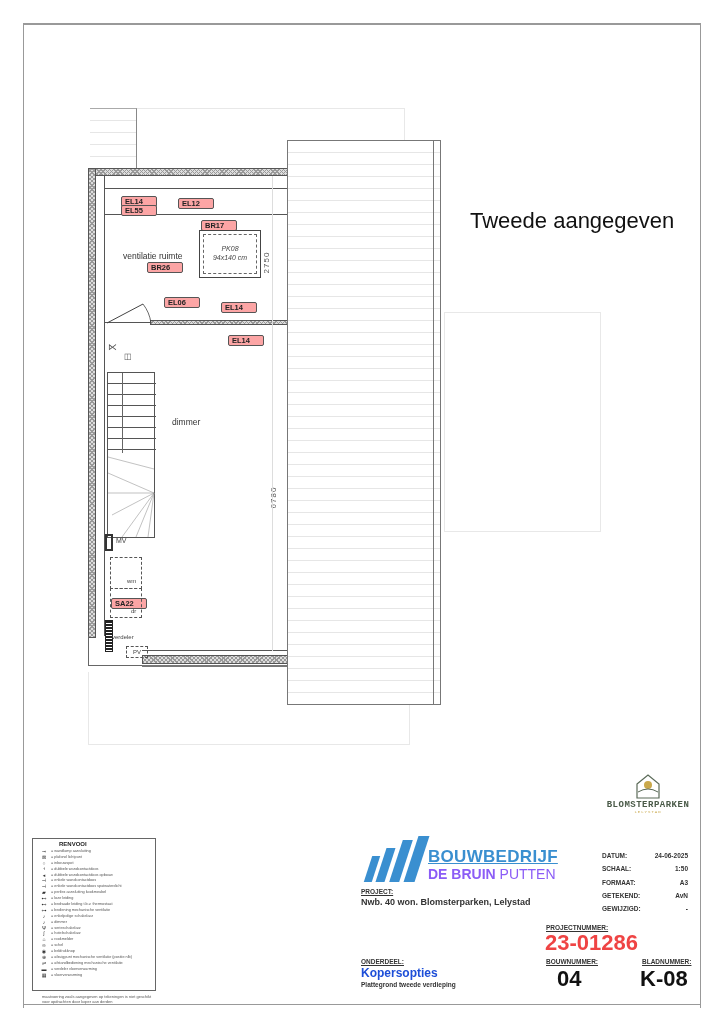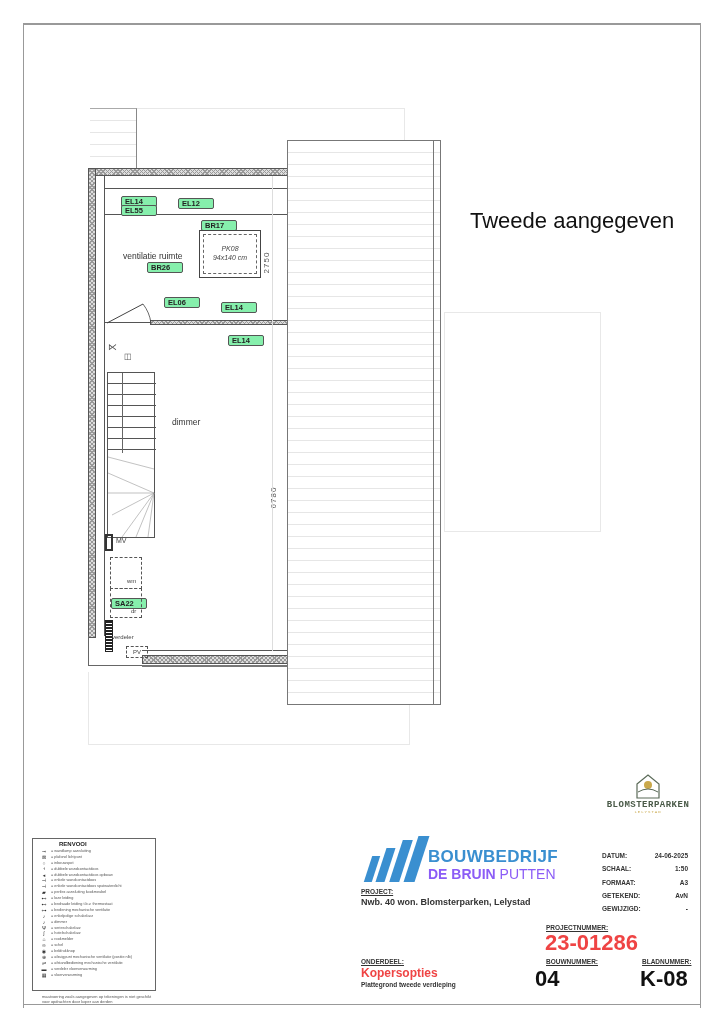--- a/index.html
+++ b/index.html
@@ -3,21 +3,21 @@
 <meta charset="utf-8">
 <style>
   html,body{margin:0;padding:0;background:#fff;}
   body{width:720px;height:1021px;position:relative;overflow:hidden;font-family:"Liberation Sans",sans-serif;color:#222;}
   .abs{position:absolute;}
   .frame{left:23px;top:23px;width:678px;height:985px;border-top:2px solid #999;border-left:1px solid #999;border-right:1px solid #999;box-sizing:border-box;}
   .ghost{border:1px solid #e8e8e8;}
   .hatch{background-color:#ddd;background-image:repeating-linear-gradient(45deg,#999 0 1px,transparent 1px 3px),repeating-linear-gradient(-45deg,#999 0 1px,transparent 1px 3px);}
   .roof{left:287px;top:140px;width:154px;height:565px;border:1px solid #777;box-sizing:border-box;background:repeating-linear-gradient(180deg,#fff 0 11px,#e6e6e6 11px 12px);}
   .roof-edge{left:433px;top:140px;width:8px;height:565px;border-left:1px solid #777;box-sizing:border-box;}
-  .tag{position:absolute;border:1px solid #555;border-radius:2px;font-size:7.5px;font-weight:bold;padding:0 3px;line-height:9px;background:#86efac;width:28px;}
+  .tag{position:absolute;border:1px solid #555;border-radius:2px;font-size:7.5px;font-weight:bold;padding:0 3px;line-height:9px;background:#fca5a5;width:28px;}
   .room{position:absolute;font-size:8.5px;color:#333;}
   .dim{position:absolute;font-size:8px;color:#555;transform:rotate(-90deg);transform-origin:center;letter-spacing:1px;}
   .wall-h{position:absolute;height:5px;}
   .wall-v{position:absolute;width:5px;}
   .thin{position:absolute;background:#555;}
   .stair-step{position:absolute;left:0;width:48px;height:1px;background:#555;}
   .legend{left:32px;top:838px;width:124px;height:153px;border:1px solid #666;box-sizing:border-box;padding:2px 4px;}
   .legend h4{margin:0 0 1px 22px;font-size:6px;font-weight:bold;}
   .legend-row{display:flex;align-items:center;height:5.9px;font-size:3.8px;color:#555;white-space:nowrap;}
   .legend-row .sym{width:14px;text-align:center;font-size:5px;color:#333;}
@@ -221,36 +221,36 @@
   </svg>
   <div style="text-align:center;font-size:9px;font-weight:bold;color:#4a5a48;letter-spacing:0.5px;">BLOMSTERPARKEN</div>
   <div style="text-align:center;font-size:4px;color:#c9a84a;letter-spacing:1px;">LELYSTAD</div>
 </div>
 
 <div class="abs" style="left:362px;top:836px;width:200px;height:50px;">
   <div class="logo-bar" style="left:6px;top:20px;width:8px;height:26px;"></div>
   <div class="logo-bar" style="left:19px;top:12px;width:9px;height:34px;"></div>
   <div class="logo-bar" style="left:34px;top:4px;width:10px;height:42px;"></div>
   <div class="logo-bar" style="left:49px;top:0;width:11px;height:46px;"></div>
-  <div style="position:absolute;left:66px;top:11px;font-size:17px;font-weight:bold;color:#3a8fd0;letter-spacing:0.3px;">BOUWBEDRIJF</div>
+  <div style="position:absolute;left:66px;top:11px;font-size:17px;font-weight:bold;color:#3a8fd0;letter-spacing:0.3px;text-decoration:underline;">BOUWBEDRIJF</div>
   <div style="position:absolute;left:66px;top:30px;font-size:14px;color:#8b5cf6;">
     <span style="font-weight:bold;">DE BRUIN</span><span> PUTTEN</span>
   </div>
 </div>
 
 <div class="abs lbl-s" style="left:361px;top:888px;">PROJECT:</div>
 <div class="abs" style="left:361px;top:897px;font-size:9px;font-weight:bold;color:#333;">Nwb. 40 won. Blomsterparken, Lelystad</div>
 <div class="abs lbl-s" style="left:361px;top:958px;">ONDERDEEL:</div>
-<div class="abs" style="left:361px;top:966px;font-size:12px;font-weight:bold;color:#ef4444;">Kopersopties</div>
+<div class="abs" style="left:361px;top:966px;font-size:12px;font-weight:bold;color:#1d4ed8;">Kopersopties</div>
 <div class="abs" style="left:361px;top:981px;font-size:6.5px;font-weight:bold;color:#333;">Plattegrond tweede verdieping</div>
 
 <div class="abs lbl-s" style="left:546px;top:924px;">PROJECTNUMMER:</div>
 <div class="abs" style="left:545px;top:930px;font-size:22px;font-weight:bold;color:#ef4444;">23-01286</div>
 <div class="abs lbl-s" style="left:546px;top:958px;">BOUWNUMMER:</div>
-<div class="abs" style="left:535px;top:966px;font-size:22px;font-weight:bold;color:#111;">04</div>
+<div class="abs" style="left:557px;top:966px;font-size:22px;font-weight:bold;color:#111;">04</div>
 <div class="abs lbl-s" style="left:642px;top:958px;">BLADNUMMER:</div>
 <div class="abs" style="left:640px;top:966px;font-size:22px;font-weight:bold;color:#111;">K-08</div>
 
 <div id="meta-rows">
     <div class="meta-row" style="top: 852px;">
       <span>DATUM:</span>
       <span>24-06-2025</span>
     </div>
     <div class="meta-row" style="top: 865.3px;">
       <span>SCHAAL:</span>

